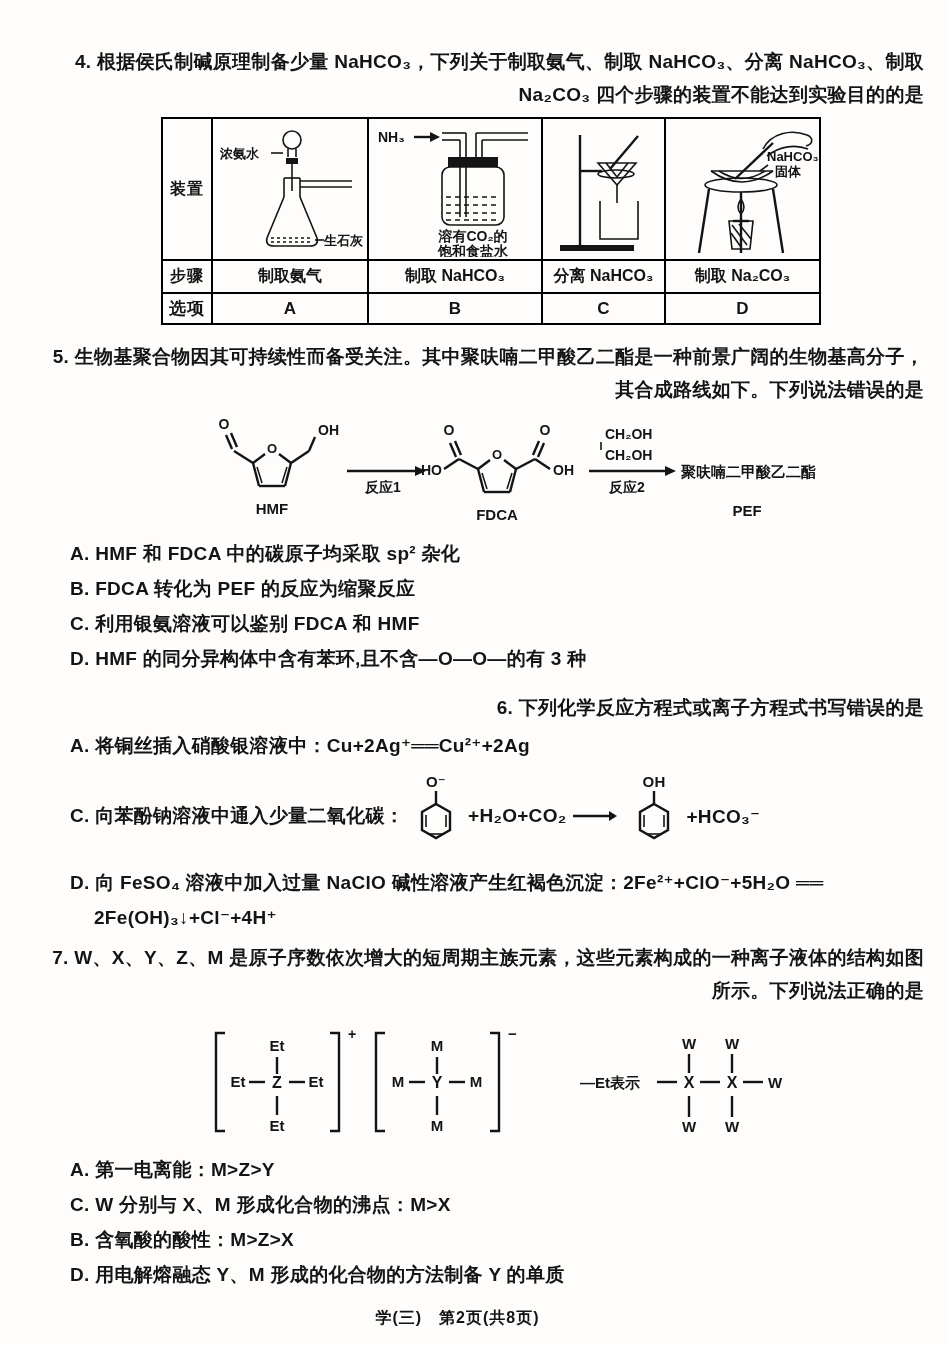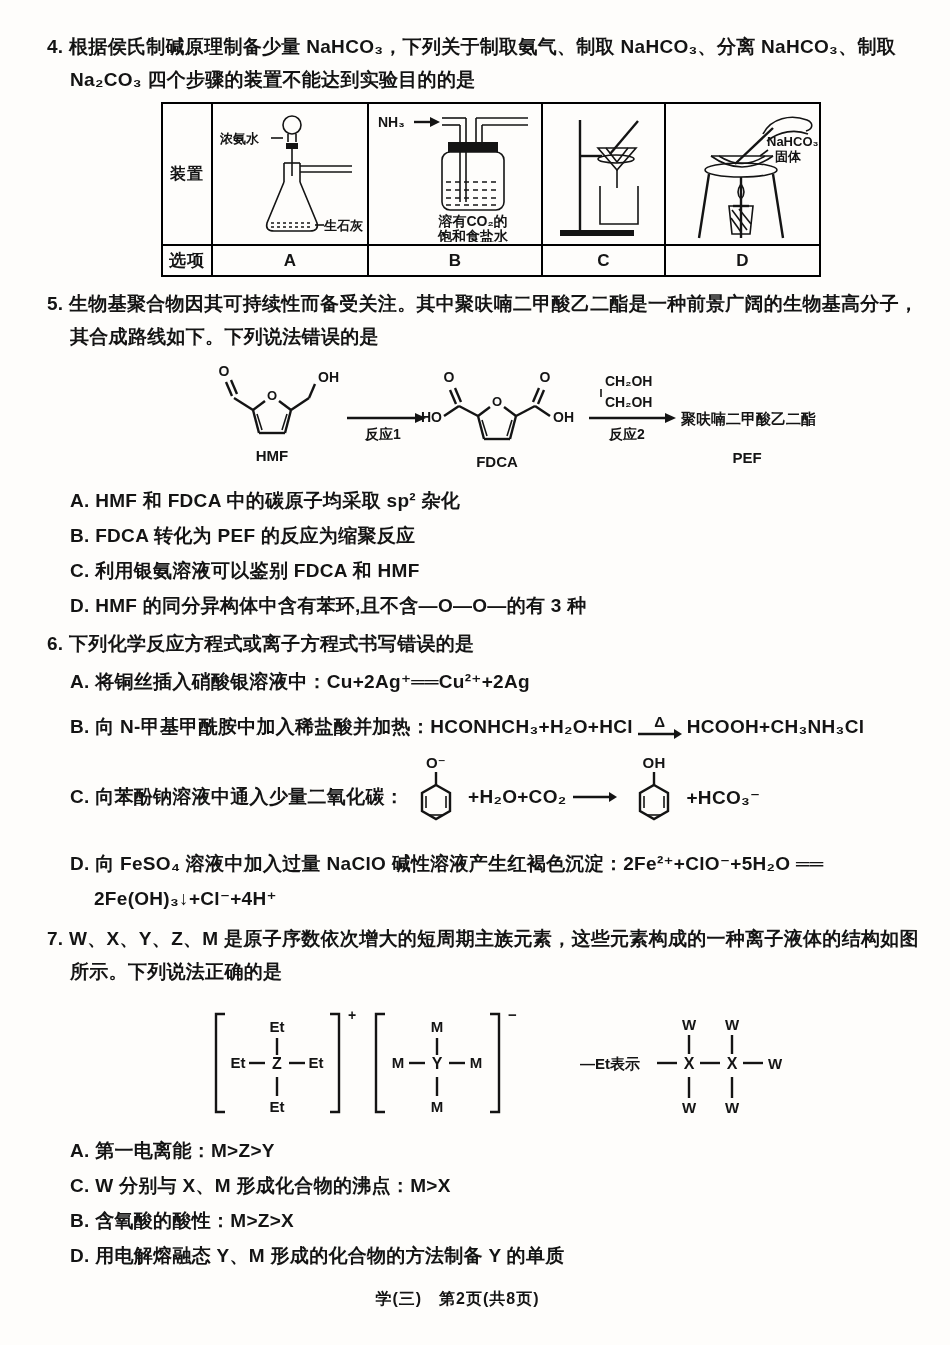--- a/index.html
+++ b/index.html
@@ -1,21 +1,21 @@
 <!DOCTYPE html>
 <html><head>
 <meta charset="utf-8">
 <style>
   html,body{margin:0;padding:0;background:#f4f2ee;}
   .sheet{
     width:950px;height:1345px;background:#fefdfb;color:#141414;
     font-family:"Liberation Sans","DejaVu Sans",sans-serif;font-weight:700;
     box-sizing:border-box;padding:30px 26px 0 47px;overflow:hidden;position:relative;
   }
-  .stem{font-size:19px;line-height:33px;margin:0 0 4px 0;padding-left:23px;text-indent:-23px;letter-spacing:.3px;}
+  .stem{font-size:19px;line-height:33px;margin:15px 0 4px 0;padding-left:23px;text-indent:-23px;letter-spacing:.3px;text-align:right;}
   .opt{font-size:19px;line-height:35px;margin-left:23px;letter-spacing:.3px;}
   .opts{margin:2px 0 4px 0;}
   
   table.appt{border-collapse:collapse;margin:6px 0 10px 114px;table-layout:fixed;}
   table.appt td{border:2px solid #000;text-align:center;vertical-align:middle;padding:0;font-size:16px;}
   td.rowlab{font-size:16px;letter-spacing:1px;}
   tr.r-app td{height:140px;}
   tr.r-step td{height:31px;}
   tr.r-opt td{height:29px;font-size:17px;margin-left:8px;}
   svg.app{display:block;margin:0 auto;}
@@ -128,20 +128,27 @@
           <path class="ln" d="M74,78 q6,9 0,15 q-6,-6 0,-15"></path>
           <line class="ln" x1="74" y1="93" x2="74" y2="100"></line>
           <line class="ln2" x1="66" y1="100" x2="82" y2="100"></line>
           <polygon class="ln" points="62,100 86,100 83,128 65,128"></polygon>
           <line class="ln" x1="65" y1="104" x2="80" y2="124"></line>
           <line class="ln" x1="64" y1="112" x2="74" y2="126"></line>
           <line class="ln" x1="72" y1="103" x2="84" y2="118"></line>
         </svg>
       </td>
     </tr>
+    <tr class="r-step">
+      <td class="rowlab">步骤</td>
+      <td>制取氨气</td>
+      <td>制取 NaHCO₃</td>
+      <td>分离 NaHCO₃</td>
+      <td>制取 Na₂CO₃</td>
+    </tr>
     <tr class="r-opt">
       <td class="rowlab">选项</td>
       <td>A</td>
       <td>B</td>
       <td>C</td>
       <td>D</td>
     </tr>
   </tbody>
     </table>
 
@@ -209,31 +216,20 @@
     <div class="opt">B. FDCA 转化为 PEF 的反应为缩聚反应</div>
     <div class="opt">C. 利用银氨溶液可以鉴别 FDCA 和 HMF</div>
     <div class="opt">D. HMF 的同分异构体中含有苯环,且不含—O—O—的有 3 种</div>
   </div>
 
   
   <p class="stem"><span>6.</span> <span>下列化学反应方程式或离子方程式书写错误的是</span></p>
 
   <div class="opt">A. 将铜丝插入硝酸银溶液中：Cu+2Ag⁺══Cu²⁺+2Ag</div>
 
-  <div class="eqrow" style="margin-top:10px;">
-    <span>B. 向 N-甲基甲酰胺中加入稀盐酸并加热：HCONHCH₃+H₂O+HCl</span>
-    <span class="darr">
-      <span class="dl">Δ</span>
-      <svg width="44" height="11" viewBox="0 0 44 11">
-          <line class="ln2" x1="0" y1="5" x2="36" y2="5"></line>
-          <polygon class="fillb" points="36,0 44,5 36,10"></polygon>
-        </svg>
-    </span>
-    <span>HCOOH+CH₃NH₃Cl</span>
-  </div>
 
   <div class="crow" style="margin-top:10px;">
     <span>C. 向苯酚钠溶液中通入少量二氧化碳：</span>
     <svg width="54" height="86" viewBox="0 0 54 86">
       <text x="27" y="14" font-size="15" text-anchor="middle">O⁻</text>
       <line class="ln2" x1="27" y1="18" x2="27" y2="31"></line>
       <polygon class="ln2" points="27,31 41,39 41,57 27,65 13,57 13,39"></polygon>
       <line class="ln" x1="17" y1="42" x2="17" y2="54"></line>
         <line class="ln" x1="37" y1="42" x2="37" y2="54"></line>
       <line class="ln" x1="20" y1="61" x2="34" y2="61"></line>

